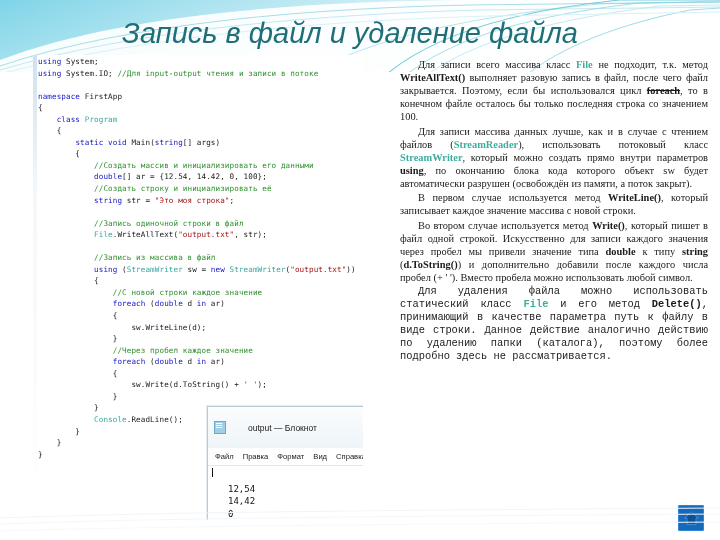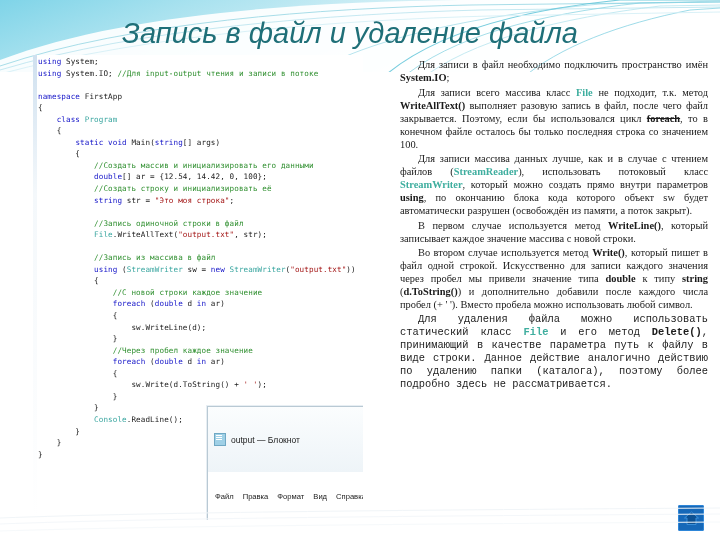--- a/index.html
+++ b/index.html
@@ -49,27 +49,27 @@
 
   
   .notepad{
     position:absolute;left:207px;top:406px;width:156px;height:114px;
     background:#ffffff;
     border:1px solid #b9c9d4;
     box-shadow:0 0 0 1px #e7eef3;
     overflow:hidden;
     font-family:"Liberation Sans", sans-serif;
   }
-  .np-title{height:33px;display:flex;align-items:center;gap:5px;padding:16px 6px;
+  .np-title{height:33px;display:flex;align-items:center;gap:22px;padding:4px 6px;
     background:linear-gradient(to bottom,#fbfdfe,#eef4f8);}
   .np-ico{width:10px;height:11px;background:#9fd0e6;border:1px solid #6fa8c4;
     display:inline-block;position:relative;}
   .np-ico:after{content:"";position:absolute;left:1px;top:1px;width:6px;height:1px;background:#fff;box-shadow:0 2px 0 #fff,0 4px 0 #fff;}
   .np-title span{font-size:8.5px;color:#1a1a1a;}
-  .np-menu{height:17px;display:flex;align-items:center;gap:9px;padding:16px 7px;
+  .np-menu{height:17px;display:flex;align-items:center;gap:9px;padding:0 7px;
     border-bottom:1px solid #dfe7ec;background:#fff;}
   .np-menu span{font-size:7.6px;color:#1a1a1a;}
   .np-body{padding:1px 0 0 4px;position:relative;}
   .np-caret{position:absolute;left:4px;top:2px;width:1px;height:9px;background:#111;}
   .np-body pre{margin:16px;font-family:"DejaVu Sans Mono","Liberation Mono",monospace;
     font-size:9px;line-height:12.3px;color:#111;white-space:pre;}
 
   
   .text-col{
     position:absolute;left:400px;top:58px;width:308px;
@@ -171,21 +171,20 @@
         <pre id="np-content">12,54
 14,42
 0
 100
 12,54 14,42 0 100</pre>
       </div>
     </div>
   </div>
 
   <div class="text-col" id="text-col">
-      <p><span>Для записи в файл необходимо подключить пространство имён </span><span class="b">System.IO</span><span>;</span></p>
       <p><span>Для записи всего массива класс </span><span class="teal">File</span><span> не подходит, т.к. метод </span><span class="b">WriteAllText()</span><span> выполняет разовую запись в файл, после чего файл закрывается. Поэтому, если бы использовался цикл </span><span class="strike">foreach</span><span>, то в конечном файле осталось бы только последняя строка со значением 100.</span></p>
       <p><span>Для записи массива данных лучше, как и в случае с чтением файлов (</span><span class="teal">StreamReader</span><span>), использовать потоковый класс </span><span class="teal">StreamWriter</span><span>, который можно создать прямо внутри параметров </span><span class="b">using</span><span>, по окончанию блока кода которого объект sw будет автоматически разрушен (освобождён из памяти, а поток закрыт).</span></p>
       <p><span>В первом случае используется метод </span><span class="b">WriteLine()</span><span>, который записывает каждое значение массива с новой строки.</span></p>
       <p><span>Во втором случае используется метод </span><span class="b">Write()</span><span>, который пишет в файл одной строкой. Искусственно для записи каждого значения через пробел мы привели значение типа </span><span class="b">double</span><span> к типу </span><span class="b">string</span><span> (</span><span class="b">d.ToString()</span><span>) и дополнительно добавили после каждого числа пробел (+ ' '). Вместо пробела можно использовать любой символ.</span></p>
       <p><span>Для удаления файла можно использовать статический класс </span><span class="teal">File</span><span> и его метод </span><span class="b">Delete()</span><span>, принимающий в качестве параметра путь к файлу в виде строки. Данное действие аналогично действию по удалению папки (каталога), поэтому более подробно здесь не рассматривается.</span></p>
     </div>
 
   <div class="home-btn">
     <svg width="17" height="16" viewBox="0 0 17 16">
       <path d="M8.5 2 L15.5 8 L13 8 L13 14.5 L4 14.5 L4 8 L1.5 8 Z" fill="#0d5193" stroke="#3e93dc" stroke-width="0.9" stroke-linejoin="round"></path>

